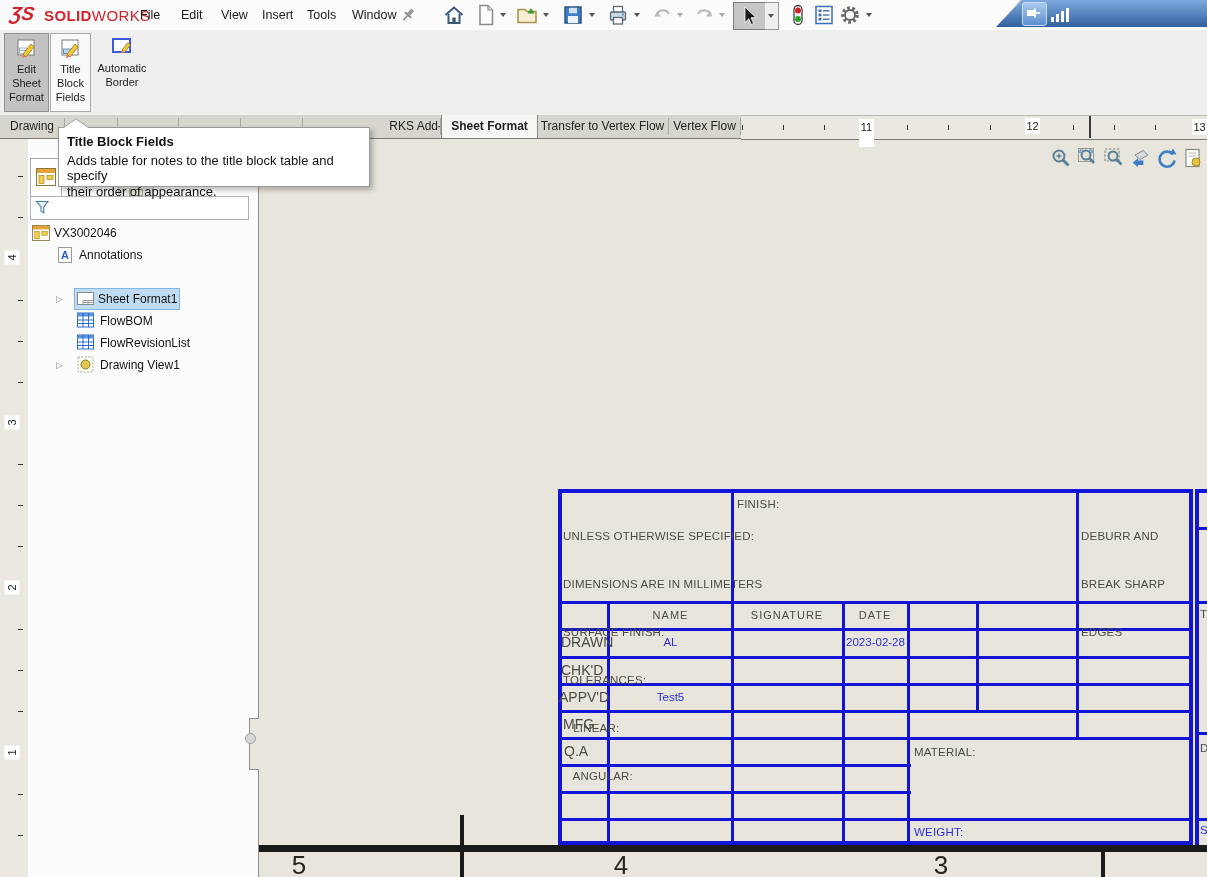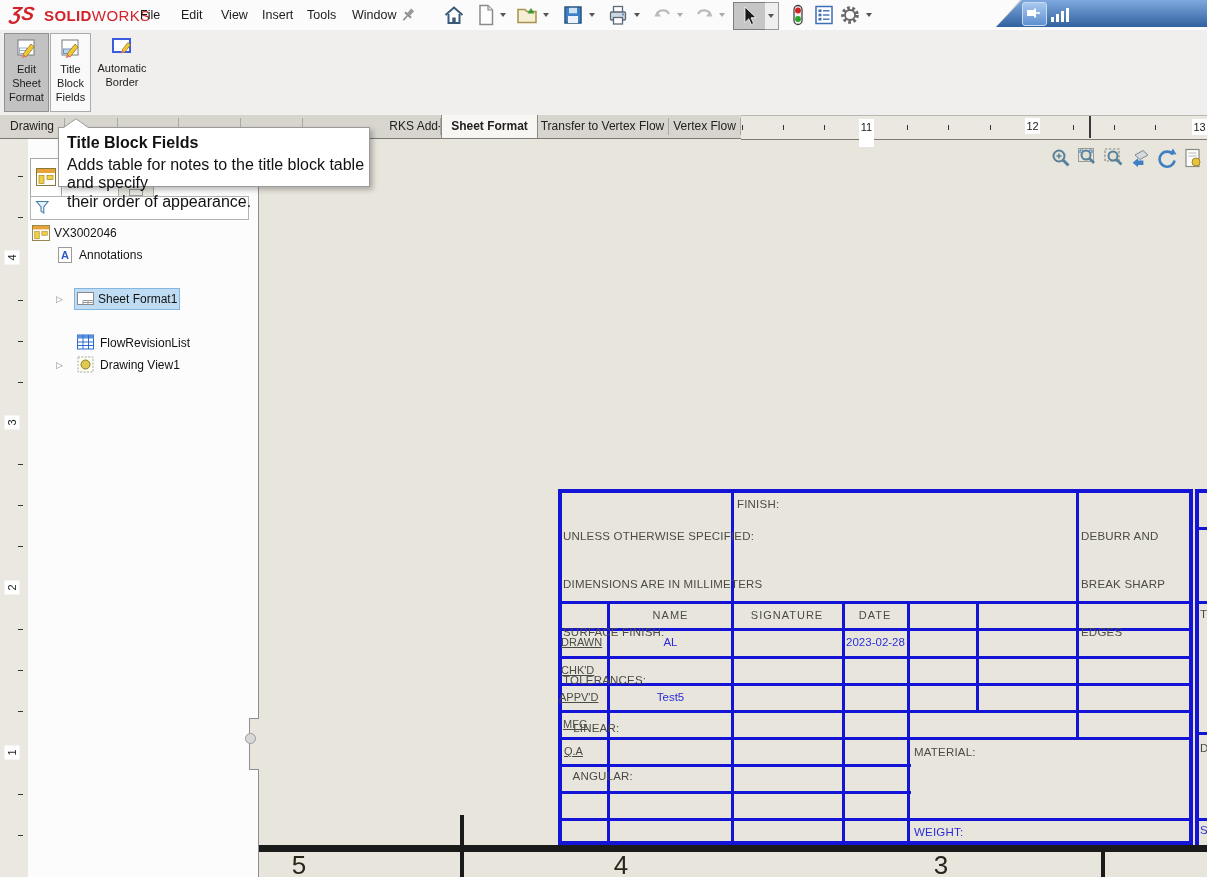--- a/index.html
+++ b/index.html
@@ -40,26 +40,26 @@
   .htick{position:absolute;width:1px;height:5px;background:#333;top:9px;}
   .vtick{position:absolute;width:5px;height:1px;background:#333;left:18px;}
   .rnum{position:absolute;background:#fff;font-size:11px;color:#222;text-align:center;}
   
   .panel{left:28px;top:139px;width:230px;height:738px;background:#fcfcfc;border-right:1px solid #8f8f8f;}
   .treerow{left:0;height:22px;font-size:12px;color:#131313;line-height:22px;}
   .sel{background:#bfdcf3;border:1px solid #84b6e2;}
   .exp{font-size:9px;color:#8c8c8c;line-height:22px;}
   
   .tooltip{left:58px;top:127px;width:310px;height:58px;background:#fff;border:1px solid #9a9a9a;
-           box-shadow:3px 3px 5px rgba(0,0,0,.25);font-size:16px;color:#111;}
+           box-shadow:3px 3px 5px rgba(0,0,0,.25);font-size:13px;color:#111;}
   
   .bl{position:absolute;background:#1414d6;}
   .tb-note{font-size:11.5px;color:#4b4b45;line-height:16px;letter-spacing:.2px;white-space:pre;}
   .tb-head{font-size:11px;color:#4b4b45;letter-spacing:1px;display:flex;align-items:center;justify-content:center;}
-  .tb-label{font-size:11px;color:#4b4b45;display:flex;align-items:center;text-decoration:underline;}
+  .tb-label{font-size:14px;color:#4b4b45;display:flex;align-items:center;}
   .tb-entry{font-size:11.5px;color:#2b2bdb;display:flex;align-items:center;justify-content:center;overflow:hidden;white-space:nowrap;}
   .zone-num{font-size:26px;color:#2b241c;text-align:center;}
   .black{background:#1a1a1a;}
 </style>
 </head>
 <body>
 
 <div id="stage">
 
   <div class="a menubar">
@@ -397,20 +397,31 @@
       <span class="a exp" style="left:28px">▷</span>
       <div class="a sel" style="left:46px;top:0;width:104px;height:20px"></div>
       <svg class="a" style="left:49px;top:3px" width="17" height="15" viewBox="0 0 17 15">
         <rect x="0.5" y="1.5" width="16" height="12" fill="#fff" stroke="#8a8a8a"></rect>
         <path d="M6 13.5 V9.5 H16.5" fill="none" stroke="#9a9a9a"></path>
         <line x1="6" y1="11.5" x2="16.5" y2="11.5" stroke="#9a9a9a"></line>
         <line x1="11" y1="9.5" x2="11" y2="13.5" stroke="#9a9a9a"></line>
       </svg>
       <span class="a" style="left:70px">Sheet Format1</span>
     </div>
+    <div class="a treerow" style="top:171px;width:228px">
+      <svg class="a" style="left:49px;top:2px" width="17" height="16" viewBox="0 0 17 16">
+        <rect x="0.5" y="1" width="16" height="14" fill="#fff" stroke="#2a6ad0"></rect>
+        <rect x="0.5" y="1" width="16" height="3.5" fill="#5a92dd"></rect>
+        <line x1="0.5" y1="8" x2="16.5" y2="8" stroke="#2a6ad0"></line>
+          <line x1="0.5" y1="11.5" x2="16.5" y2="11.5" stroke="#2a6ad0"></line>
+        <line x1="6" y1="1" x2="6" y2="15" stroke="#2a6ad0"></line>
+          <line x1="11.5" y1="1" x2="11.5" y2="15" stroke="#2a6ad0"></line>
+      </svg>
+      <span class="a" style="left:72px">FlowBOM</span>
+    </div>
     <div class="a treerow" style="top:193px;width:228px">
       <svg class="a" style="left:49px;top:2px" width="17" height="16" viewBox="0 0 17 16">
         <rect x="0.5" y="1" width="16" height="14" fill="#fff" stroke="#2a6ad0"></rect>
         <rect x="0.5" y="1" width="16" height="3.5" fill="#5a92dd"></rect>
         <line x1="0.5" y1="8" x2="16.5" y2="8" stroke="#2a6ad0"></line>
           <line x1="0.5" y1="11.5" x2="16.5" y2="11.5" stroke="#2a6ad0"></line>
         <line x1="6" y1="1" x2="6" y2="15" stroke="#2a6ad0"></line>
           <line x1="11.5" y1="1" x2="11.5" y2="15" stroke="#2a6ad0"></line>
       </svg>
       <span class="a" style="left:72px">FlowRevisionList</span>

